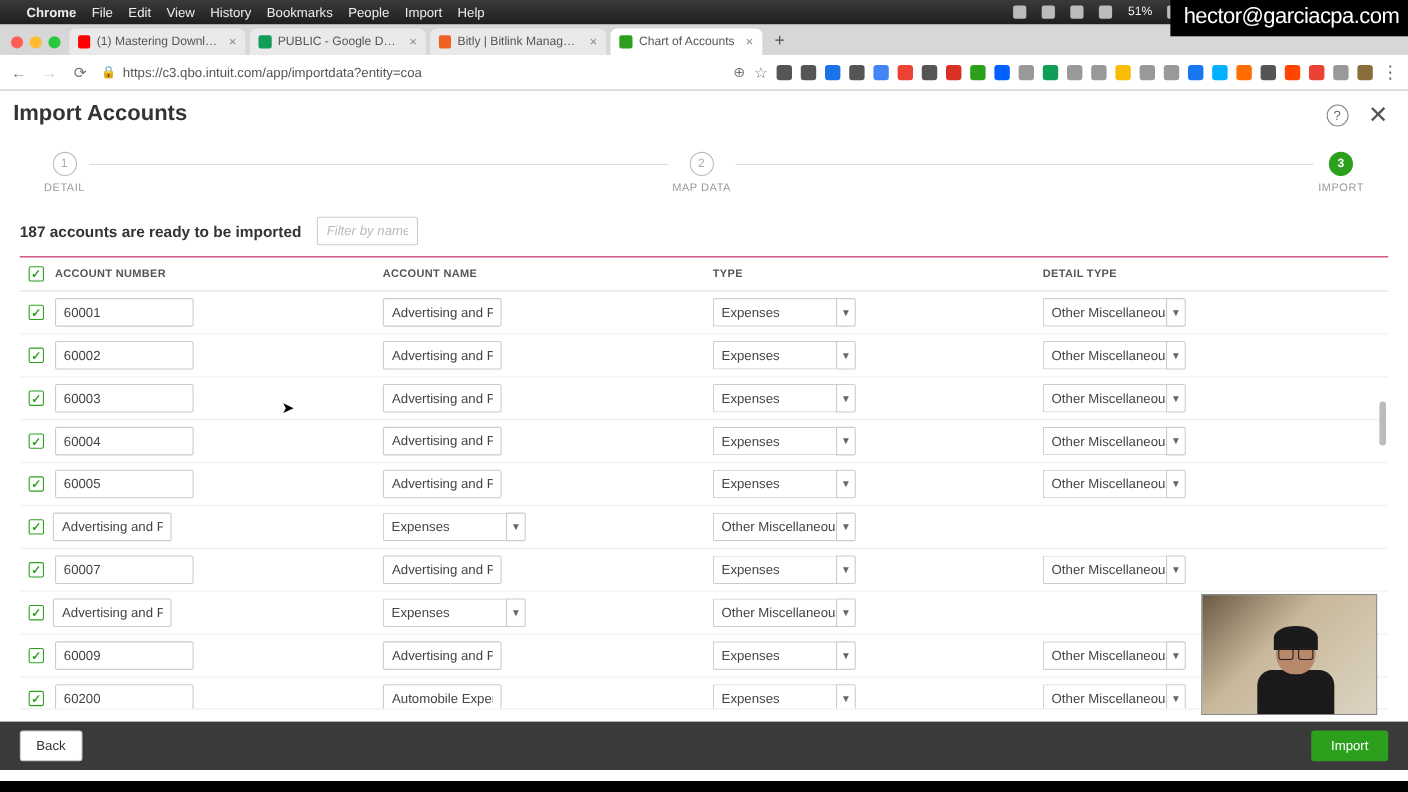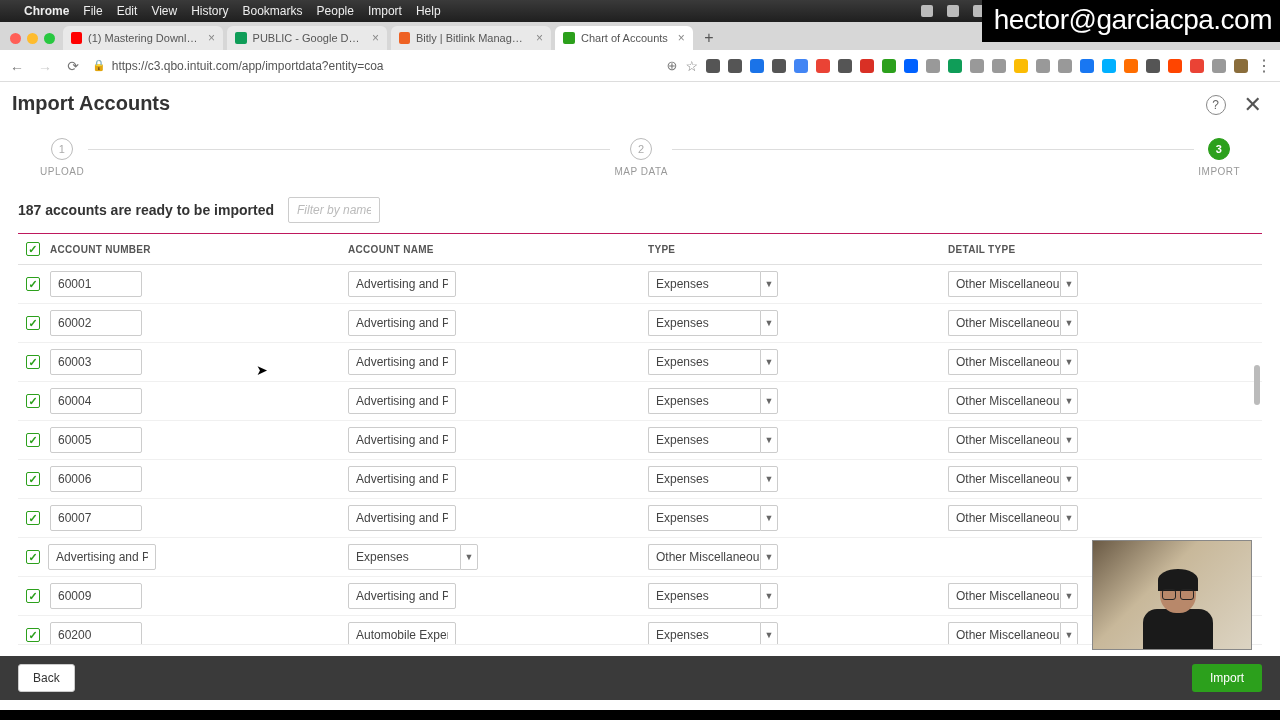--- a/index.html
+++ b/index.html
@@ -6,21 +6,21 @@
 html, body { width: 1280px; height: 720px; overflow: hidden; background: #000; }
 
 
 .mac-menu { height: 22px; background: linear-gradient(#3a3a3a,#1f1f1f); color: #eee; font-size: 12px; display: flex; align-items: center; padding: 0 10px; justify-content: space-between; }
 .mac-menu .left, .mac-menu .right { display: flex; align-items: center; gap: 14px; }
 .mac-menu .apple { font-size: 13px; }
 .mac-menu .right span { font-size: 11px; }
 .mac-menu .ico { width:12px; height:12px; display:inline-block; background:#bbb; border-radius:2px; }
 
 
-.watermark { position:absolute; right:0; top:0; background:#000; color:#fff; font-size:28px; font-weight:500; padding:4px 8px 6px 12px; letter-spacing:-0.5px; z-index:50; }
+.watermark { position:absolute; right:0; top:0; background:#000; color:#fff; font-size:20px; font-weight:500; padding:4px 8px 6px 12px; letter-spacing:-0.5px; z-index:50; }
 
 
 .chrome-tabs { height: 28px; background:#d7d7d7; display:flex; align-items:flex-end; padding-left:8px; }
 .traffic { display:flex; gap:6px; align-items:center; padding:0 8px 6px 2px; }
 .traffic span { width:11px; height:11px; border-radius:50%; display:block; }
 .traffic .r{background:#ff5f57;} .traffic .y{background:#febc2e;} .traffic .g{background:#28c840;}
 .tab { height:24px; background:#e9e9e9; border-radius:6px 6px 0 0; display:flex; align-items:center; padding:0 8px; margin-right:4px; font-size:11px; color:#555; gap:6px; max-width:160px; position:relative;}
 .tab.active { background:#fff; }
 .tab .fav{ width:12px;height:12px;border-radius:2px;display:inline-block;}
 .tab .close{ color:#888; font-size:12px; margin-left:4px;}
@@ -60,21 +60,21 @@
 .col-check{ width:30px; display:flex; justify-content:center;}
 .col-num{ width:300px; padding-left:2px;}
 .col-name{ width:300px;}
 .col-type{ width:300px;}
 .col-detail{ flex:1;}
 
 .tbody { }
 .trow { display:flex; align-items:center; padding:6px 0; border-bottom:1px solid #f0f0f0; min-height:39px;}
 .chk { width:14px;height:14px;border:1.5px solid #2ca01c;border-radius:2px;display:flex;align-items:center;justify-content:center;cursor:pointer;}
 .chk::after{ content:"✓"; color:#2ca01c; font-size:11px; font-weight:700;}
-.txtin { border:1px solid #ccc; border-radius:2px; padding:5px 7px; font-size:12px; width:92px; color:#444;}
+.txtin { border:1px solid #ccc; border-radius:2px; padding:5px 7px; font-size:12px; width:126px; color:#444;}
 .col-name .txtin{ width:108px; }
 .sel { display:flex; align-items:stretch; width:130px; }
 .sel .selval{ border:1px solid #ccc; border-right:none; border-radius:2px 0 0 2px; padding:5px 7px; font-size:12px; flex:1; color:#444; white-space:nowrap; overflow:hidden;}
 .sel .selbtn{ border:1px solid #ccc; border-radius:0 2px 2px 0; width:18px; display:flex;align-items:center;justify-content:center; font-size:9px; color:#666; cursor:pointer; background:#fff;}
 
 .vscroll { position:absolute; right:2px; top:100px; width:6px; height:40px; background:#bbb; border-radius:3px;}
 
 
 .footer { position:absolute; left:0; right:0; bottom:10px; height:44px; background:#3a3a3a; display:flex; align-items:center; justify-content:space-between; padding:0 18px;}
 .btn-back{ background:#fff; border:1px solid #ccc; padding:6px 14px; font-size:12px; border-radius:3px; cursor:pointer; color:#333;}
@@ -203,21 +203,21 @@
     <div class="page-title">Import Accounts</div>
     <div class="header-actions">
       <span class="hicon">?</span>
       <span class="xicon">✕</span>
     </div>
   </div>
 
   <div class="stepper">
     <div class="step">
       <div class="circle">1</div>
-      <span>UPLOAD</span>
+      <span>DETAIL</span>
     </div>
     <div class="step-line"></div>
     <div class="step">
       <div class="circle">2</div>
       <span>MAP DATA</span>
     </div>
     <div class="step-line"></div>
     <div class="step active">
       <div class="circle">3</div>
       <span>IMPORT</span>
@@ -334,21 +334,20 @@
               <div class="sel">
                 <div class="selval">Other Miscellaneous S</div>
                 <div class="selbtn">▼</div>
               </div>
             </div>
           </div>
           <div class="trow">
             <div class="col-check">
               <span class="chk"></span>
             </div>
-            <div class="col-num"><input class="txtin" value="60006" style=""></div>
             <div class="col-name"><input class="txtin" value="Advertising and Promo" style=""></div>
             <div class="col-type">
               <div class="sel">
                 <div class="selval">Expenses</div>
                 <div class="selbtn">▼</div>
               </div>
             </div>
             <div class="col-detail">
               <div class="sel">
                 <div class="selval">Other Miscellaneous S</div>

